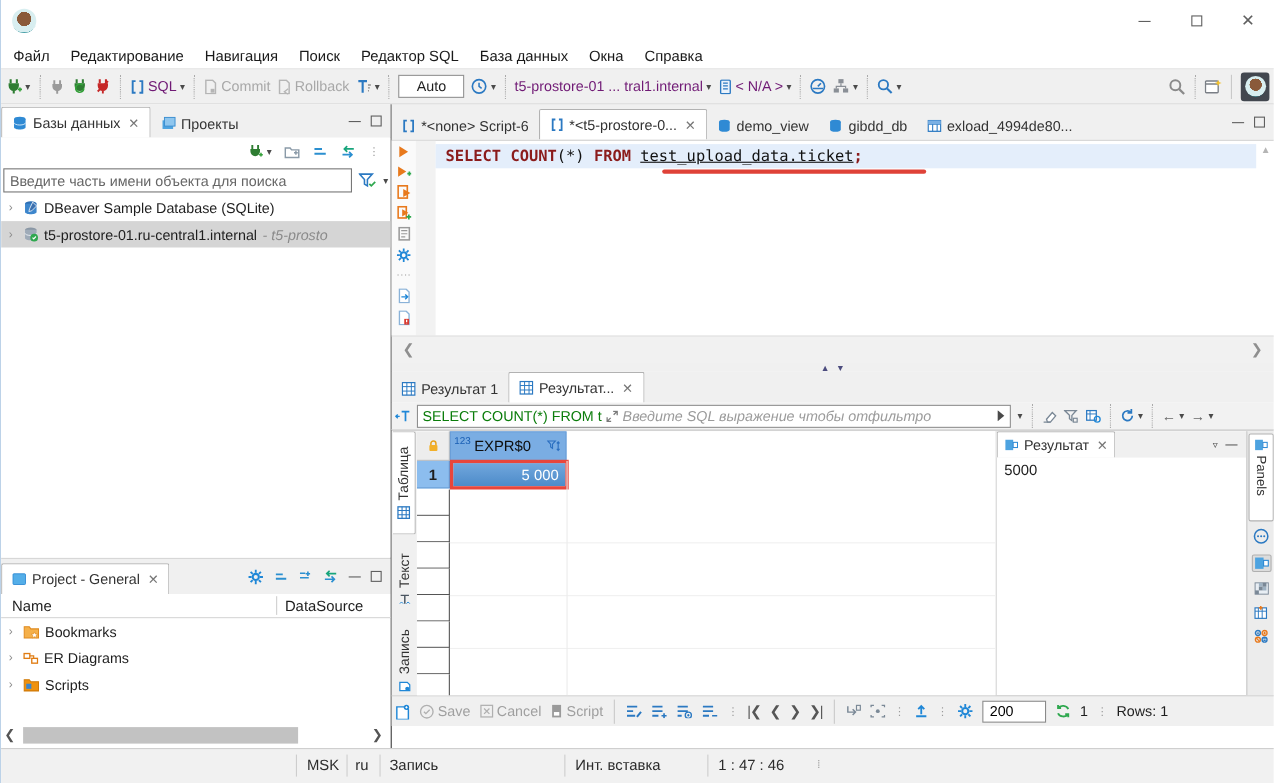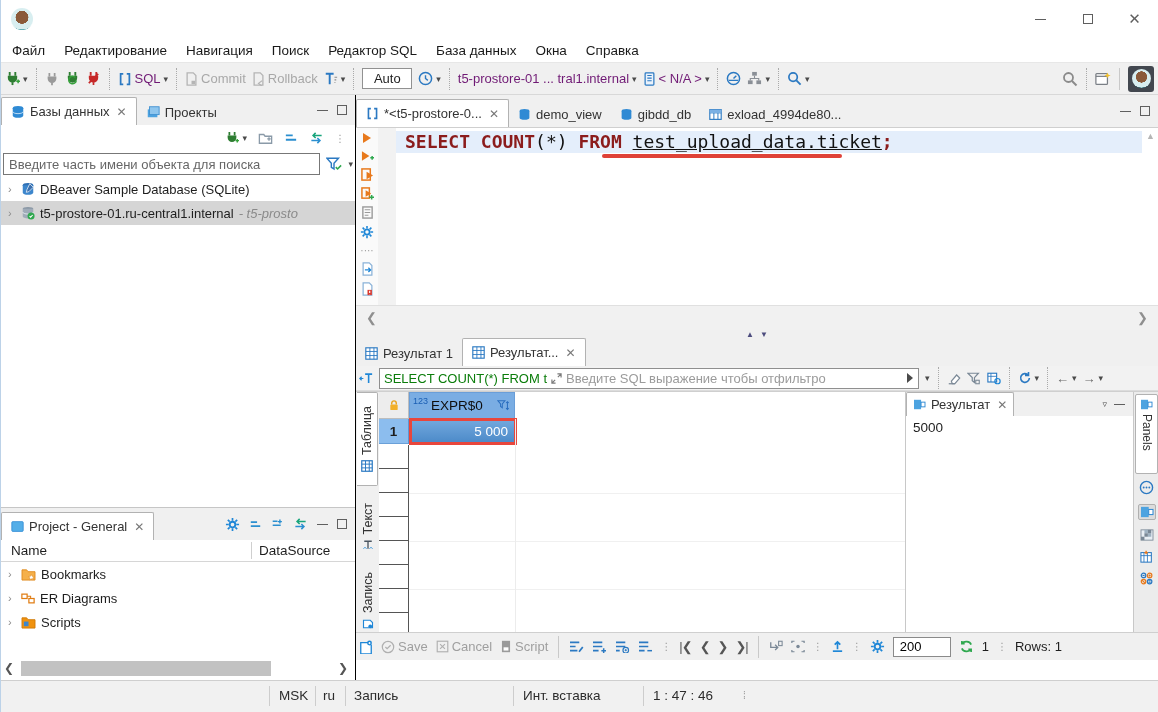--- a/index.html
+++ b/index.html
@@ -22,21 +22,21 @@
   .menu-item{white-space:nowrap;color:#1a1a1a}
 
   
   .toolbar{height:33px;background:#f0f0f0;border-top:1px solid #e7e7e7;border-bottom:1px solid #d8d8d8;display:flex;align-items:center;padding:0 4px;gap:6px}
   .tsep{height:22px;border-left:1px dotted #aaa;margin:0 2px}
   .vline{height:22px;border-left:1px solid #c9c9c9;margin:0 2px}
   .caret{font-size:9px;color:#4a4a4a}
   .tbtn{display:inline-flex;align-items:center;gap:3px}
   .tlabel{font-size:13px;color:#701a75}
   .dis{color:#a8a8a8}
-  .auto-box{width:50px;height:21px;background:#fff;border:1px solid #919191;display:flex;align-items:center;justify-content:center;font-size:13px}
+  .auto-box{width:60px;height:21px;background:#fff;border:1px solid #919191;display:flex;align-items:center;justify-content:center;font-size:13px}
   .beaver-dark{width:26px;height:26px;background:#42474f;border-radius:3px;display:flex;align-items:center;justify-content:center}
   .ic{display:inline-flex;align-items:center;justify-content:center}
 
   
   .main{position:relative;height:585px;display:flex}
   .left-col{width:355px;flex:0 0 355px;border-right:1px solid #000000;display:flex;flex-direction:column;background:#fff}
   .right-col{flex:1;display:flex;flex-direction:column;min-width:0}
 
   
   .tabstrip{background:#f0f0f0;display:flex;align-items:flex-end;position:relative}
@@ -69,37 +69,37 @@
   .hscroll{position:absolute;left:0;right:0;bottom:3px;height:18px;display:flex;align-items:center}
   .hs-arrow{width:16px;text-align:center;color:#555;font-size:12px}
   .hs-thumb{position:absolute;left:20px;width:250px;height:15px;background:#c2c2c2}
   .hs-arrow.right{position:absolute;right:4px}
 
   
   .editor-tabs{height:32px}
   .editor{position:relative;height:178px;background:#fff;border-top:1px solid #cfcfcf}
   .rail{position:absolute;left:0;top:0;bottom:0;width:22px;background:#fafafa;display:flex;flex-direction:column;align-items:center;padding-top:4px;gap:6px}
   .fold-margin{position:absolute;left:22px;top:0;bottom:0;width:18px;background:#f2f2f2}
-  .code-line{position:absolute;left:40px;right:16px;top:3px;height:22px;background:#e4eefb;font-family:"DejaVu Sans Mono",monospace;font-size:18px;line-height:22px;white-space:pre;padding-left:9px}
+  .code-line{position:absolute;left:40px;right:16px;top:3px;height:22px;background:#e4eefb;font-family:"DejaVu Sans Mono",monospace;font-size:14px;line-height:22px;white-space:pre;padding-left:9px}
   .kw{color:#8b1c1c;font-weight:bold}
   .plain{color:#111}
   .tbl-link{color:#111;text-decoration:underline}
   .red-underline{position:absolute;left:246px;width:240px;top:26px;height:4px;background:#df4238;border-radius:2px}
   .ed-vscroll{position:absolute;right:3px;top:3px;color:#b5b5b5;font-size:9px}
   .editor-hscroll{height:25px;background:#f1f1f1;border-top:1px solid #e0e0e0;position:relative}
   .ehs-l{position:absolute;left:10px;top:4px;color:#8f8f8f;font-size:13px}
   .ehs-r{position:absolute;right:10px;top:4px;color:#8f8f8f;font-size:13px}
   .sash{height:8px;background:#f0f0f0;display:flex;align-items:center;justify-content:center;gap:6px;color:#4c4c7e;font-size:8px}
 
   
   .result-tabs{height:28px}
   .filter-bar{height:25px;background:#f2f2f2;display:flex;align-items:center;gap:6px;padding:0 3px;border-bottom:1px solid #dcdcdc}
   .filter-box{height:21px;background:#fff;border:1px solid #8f8f8f;display:flex;align-items:center;width:540px;padding:0 4px;gap:4px;overflow:hidden}
   .filter-query{color:#0b7d0b;font-size:13px;white-space:nowrap}
-  .filter-input{flex:1;border:none;outline:none;font-size:13px;color:#333;font-family:"Liberation Sans",sans-serif;min-width:0}
+  .filter-input{flex:1;border:none;outline:none;font-style:italic;font-size:13px;color:#333;font-family:"Liberation Sans",sans-serif;min-width:0}
   .filter-input::placeholder{color:#9b9b9b;opacity:1}
   .results-body{height:241px;display:flex;border-top:1px solid #cfcfcf;min-height:0}
   .side-strip{width:23px;flex:0 0 23px;background:#f0f0f0;position:relative}
   .vtab{position:absolute;left:1px;width:21px;display:flex;flex-direction:column;align-items:center;justify-content:center;gap:4px}
   .vtab.active{background:#fff;border:1px solid #b2b2b2;border-left:none;border-radius:0 2px 2px 0}
   .vtext{writing-mode:vertical-rl;transform:rotate(180deg);font-size:12.5px;color:#333;white-space:nowrap}
   .grid{flex:1;position:relative;background:#fff;min-width:0;overflow:hidden}
   .g-corner{position:absolute;left:0;top:0;width:30px;height:27px;background:#ededed;border-right:1px solid #bdbdbd;border-bottom:1px solid #bdbdbd;display:flex;align-items:center;justify-content:center}
   .g-header{position:absolute;left:30px;top:0;width:106px;height:27px;background:#7aade3;border:1px solid #6a9ed8;display:flex;align-items:center;padding:0 3px;gap:3px}
   .g-123{font-size:9px;color:#1a5fb4;align-self:flex-start;margin-top:3px}
@@ -493,20 +493,28 @@
           <span class="hs-arrow">❮</span>
           <span class="hs-thumb"></span>
           <span class="hs-arrow right">❯</span>
         </div>
       </div>
     </div>
 
     <div class="right-col">
 
       <div class="tabstrip editor-tabs">
+        <div class="tab">
+          <span class="ic">
+              <svg width="13" height="13" viewBox="0 0 16 16">
+                <path d="M6 2H3v12h3M10 2h3v12h-3" fill="none" stroke="#2b79c2" stroke-width="2"></path>
+              </svg>
+            </span>
+          <span>*&lt;none&gt; Script-6</span>
+        </div>
         <div class="tab active">
           <span class="ic">
               <svg width="13" height="13" viewBox="0 0 16 16">
                 <path d="M6 2H3v12h3M10 2h3v12h-3" fill="none" stroke="#2b79c2" stroke-width="2"></path>
               </svg>
             </span>
           <span>*&lt;t5-prostore-0...</span>
           <span class="x">✕</span>
         </div>
         <div class="tab">

